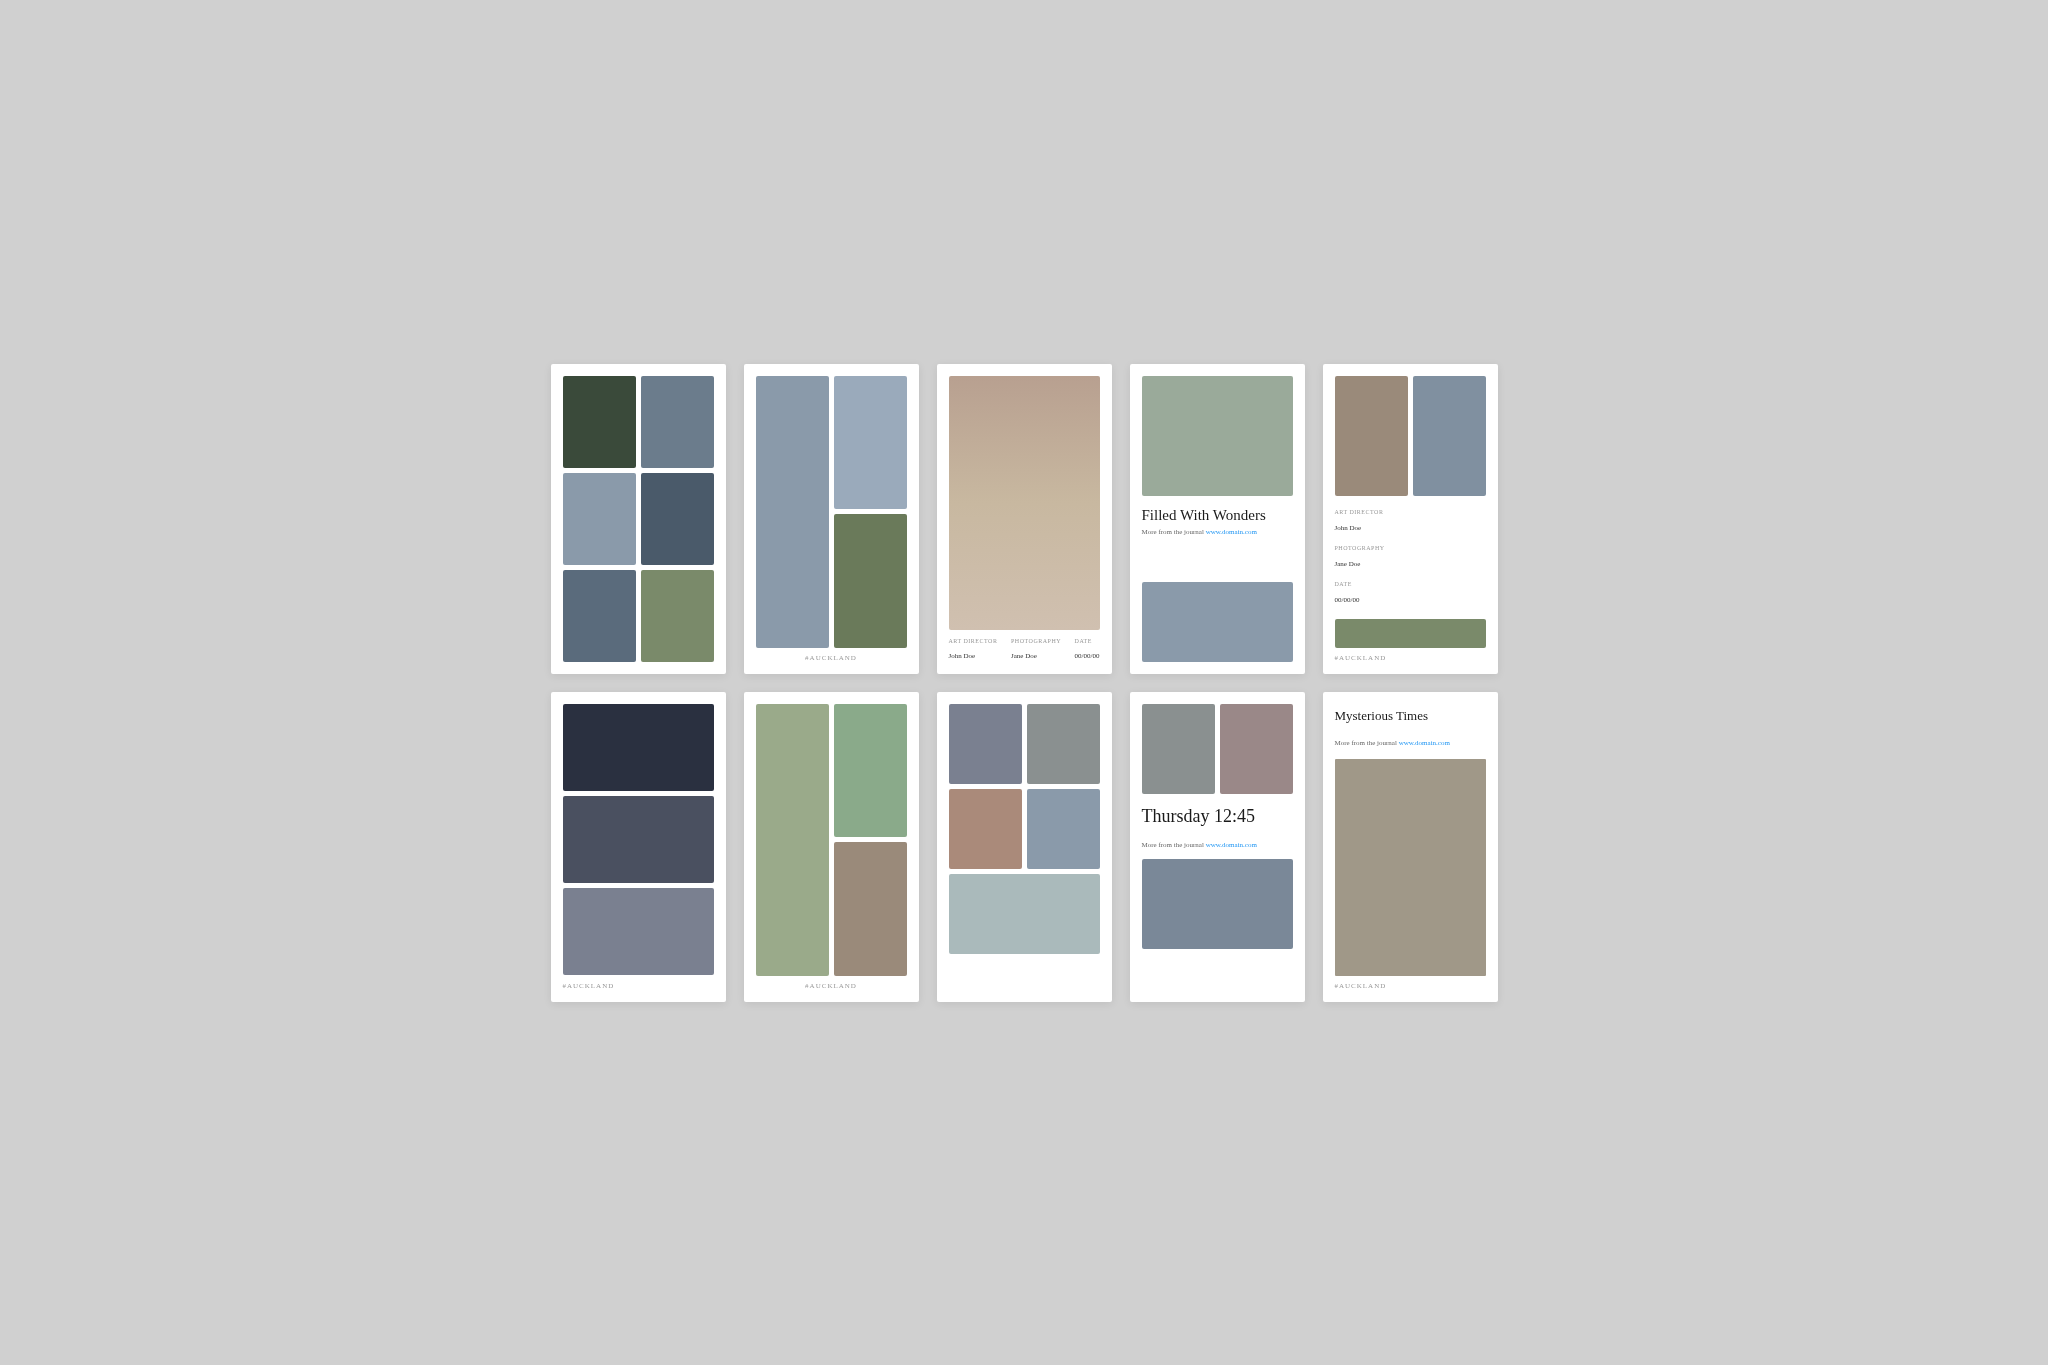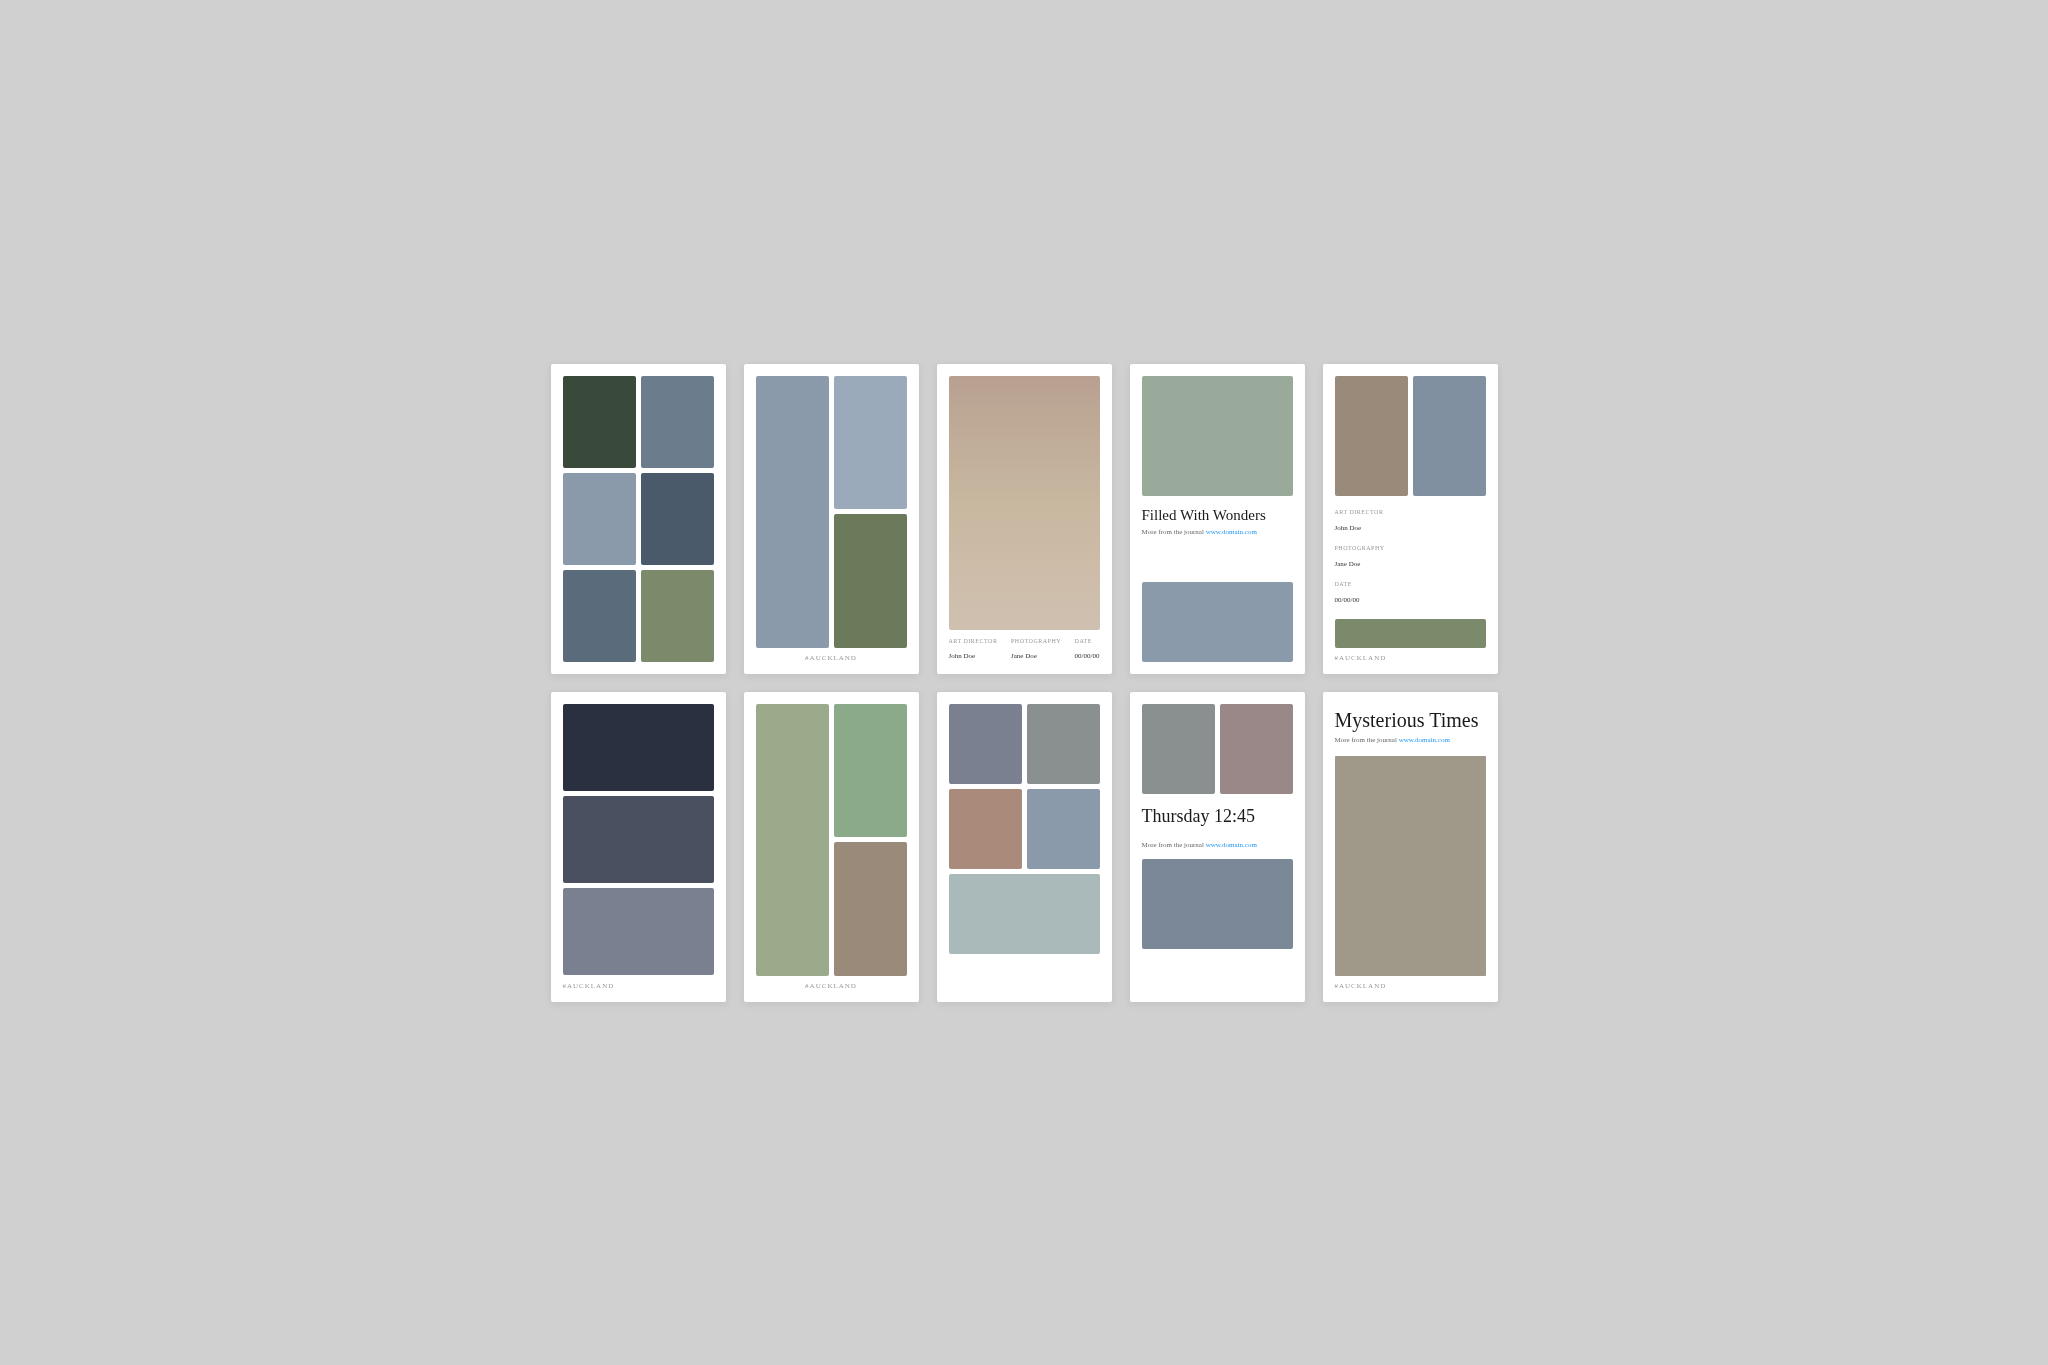--- a/index.html
+++ b/index.html
@@ -203,25 +203,25 @@
     .card-9 .photo-bottom-9 {
       height: 90px;
       border-radius: 1px;
       overflow: hidden;
     }
     
     .card-10 .text-section {
       padding: 4px 0 6px;
     }
     .card-10 .title {
-      font-size: 20px;
+      font-size: 13px;
       font-weight: 400;
       color: #1a1a1a;
       line-height: 1.2;
-      margin-bottom: 4px;
+      margin-bottom: 16px;
     }
     .card-10 .subtitle {
       font-size: 7px;
       color: #666;
       margin-bottom: 6px;
     }
     .card-10 .subtitle a {
       color: #2196F3;
       text-decoration: none;
     }

